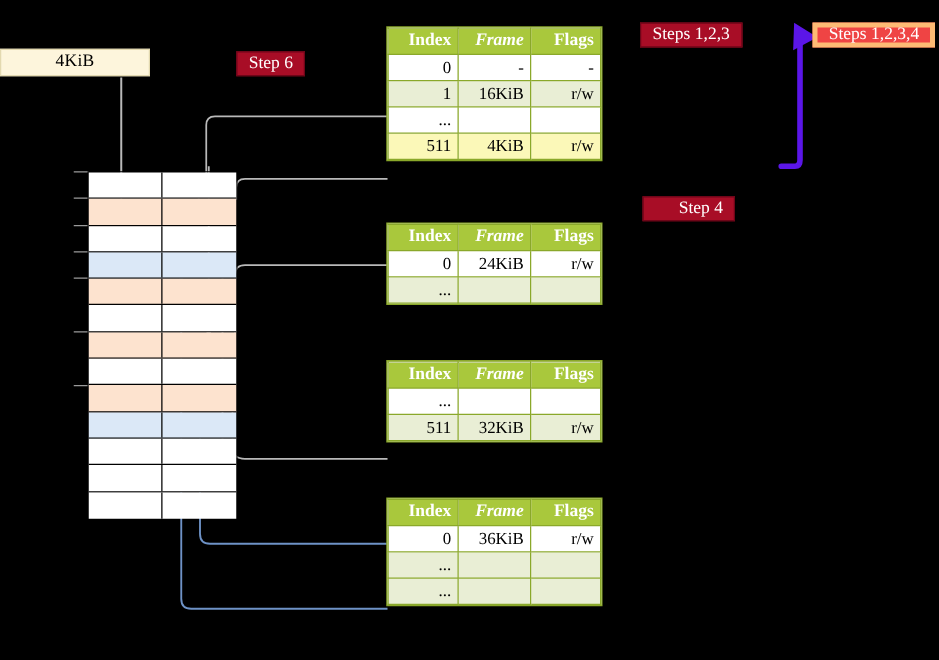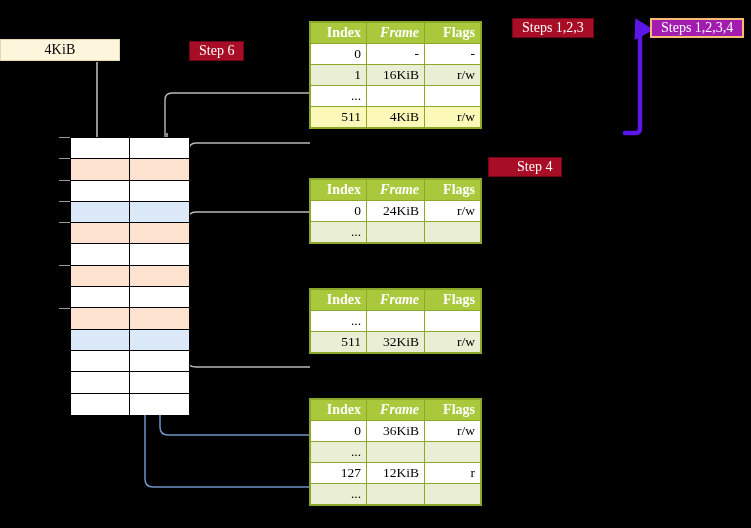--- a/index.html
+++ b/index.html
@@ -61,27 +61,27 @@
     color: #ffffff;
     box-sizing: border-box;
     white-space: nowrap;
     line-height: 1;
   }
   .badge-red {
     background: #a80d26;
     border: 1px solid #6e0518;
   }
   .badge-violet {
-    background: #a21caf;
-    border: 2px solid #fdba74;
+    background: #ef4444;
+    border: 4px solid #fdba74;
   }
   #badge-step0   { left: 189px; top: 41px; }
   #badge-steps123{ left: 512px; top: 18px; }
   #badge-steps1234{ left: 650px; top: 18px; }
-  #badge-step4   { left: 488px; top: 157px; padding-left: 28px; }
+  #badge-step4   { left: 514px; top: 157px; padding-left: 28px; }
 
   
   .mem-col {
     position: absolute;
     left: 70px;
     top: 137px;
     width: 120px;
     height: 277px;
     border: 1px solid #000;
     box-sizing: border-box;
@@ -358,25 +358,20 @@
         <tr class="rw-white">
           <td class="c0">0</td>
           <td class="c1">36KiB</td>
           <td class="c2">r/w</td>
         </tr>
         <tr class="rw-green">
           <td class="c0">...</td>
           <td class="c1"></td>
           <td class="c2"></td>
         </tr>
-        <tr class="rw-white">
-          <td class="c0">127</td>
-          <td class="c1">12KiB</td>
-          <td class="c2">r</td>
-        </tr>
         <tr class="rw-green">
           <td class="c0">...</td>
           <td class="c1"></td>
           <td class="c2"></td>
         </tr>
       </tbody>
     </table>
 
 </div>
 

